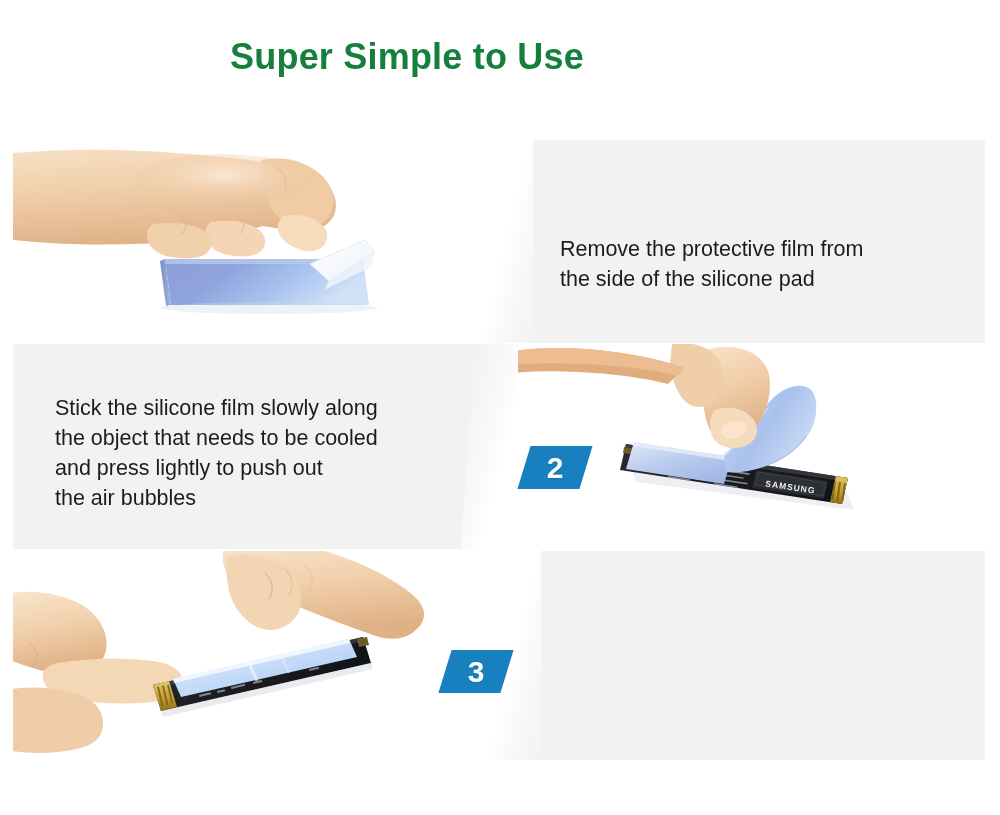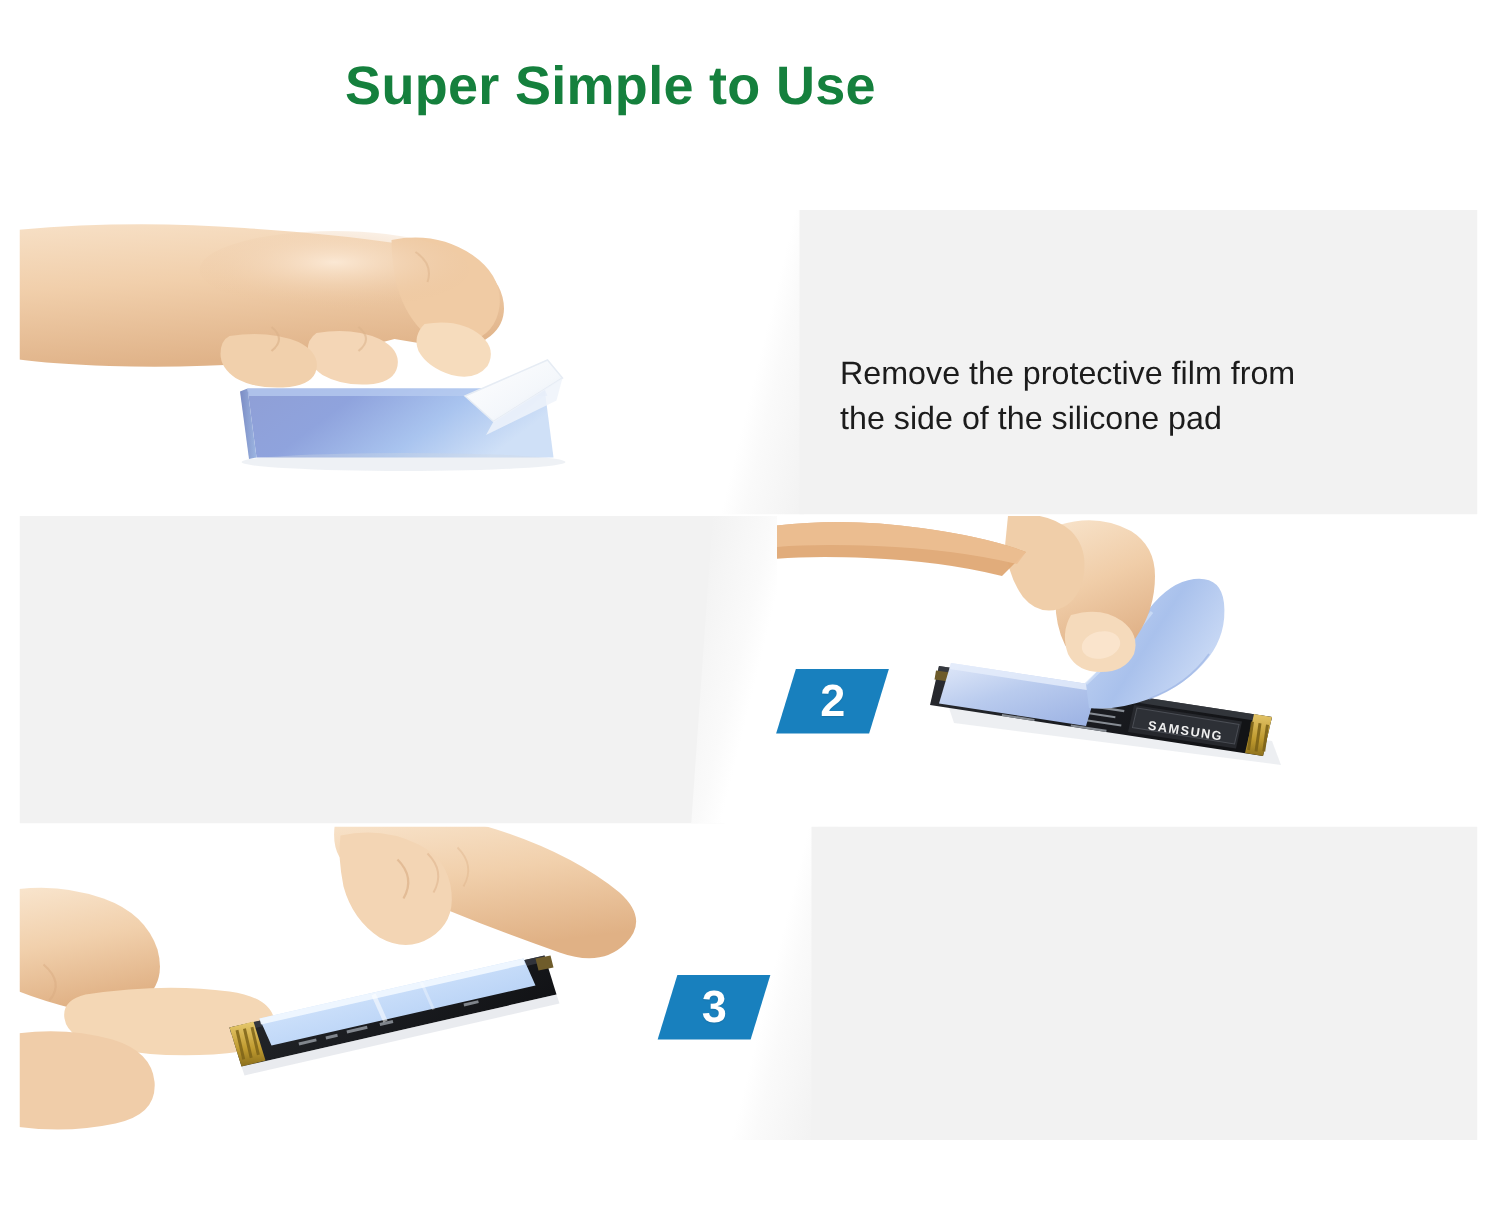--- a/index.html
+++ b/index.html
@@ -232,20 +232,24 @@
           <path d="M-12 8 Q40 0 96 8 Q140 14 166 24 L160 32 Q118 22 66 20 Q16 18 -12 22 Z" fill="#ecbf92" opacity=".9"></path>
 
           <ellipse cx="216" cy="86" rx="13" ry="9" fill="#fbe7d2" opacity=".75" transform="rotate(-12 216 86)"></ellipse>
         </svg>
       </div>
     </div>
 
     <div class="badge" style="left:511px;top:102px;">
       <span>2</span>
     </div>
+    <div class="step-text" style="left:42px;top:49px;width:430px;">Stick the silicone film slowly along
+the object that needs to be cooled
+and press lightly to push out
+the air bubbles</div>
   </div>
 
   <div class="panel row3">
 
     <div class="half photo-bg" style="left:0;width:500px;">
       <div class="photo">
         <svg viewBox="0 0 500 209" preserveAspectRatio="none">
           <defs>
             <linearGradient id="skin3" x1="0" y1="0" x2="0.25" y2="1">
               <stop offset="0%" stop-color="#f9e6cf"></stop>

